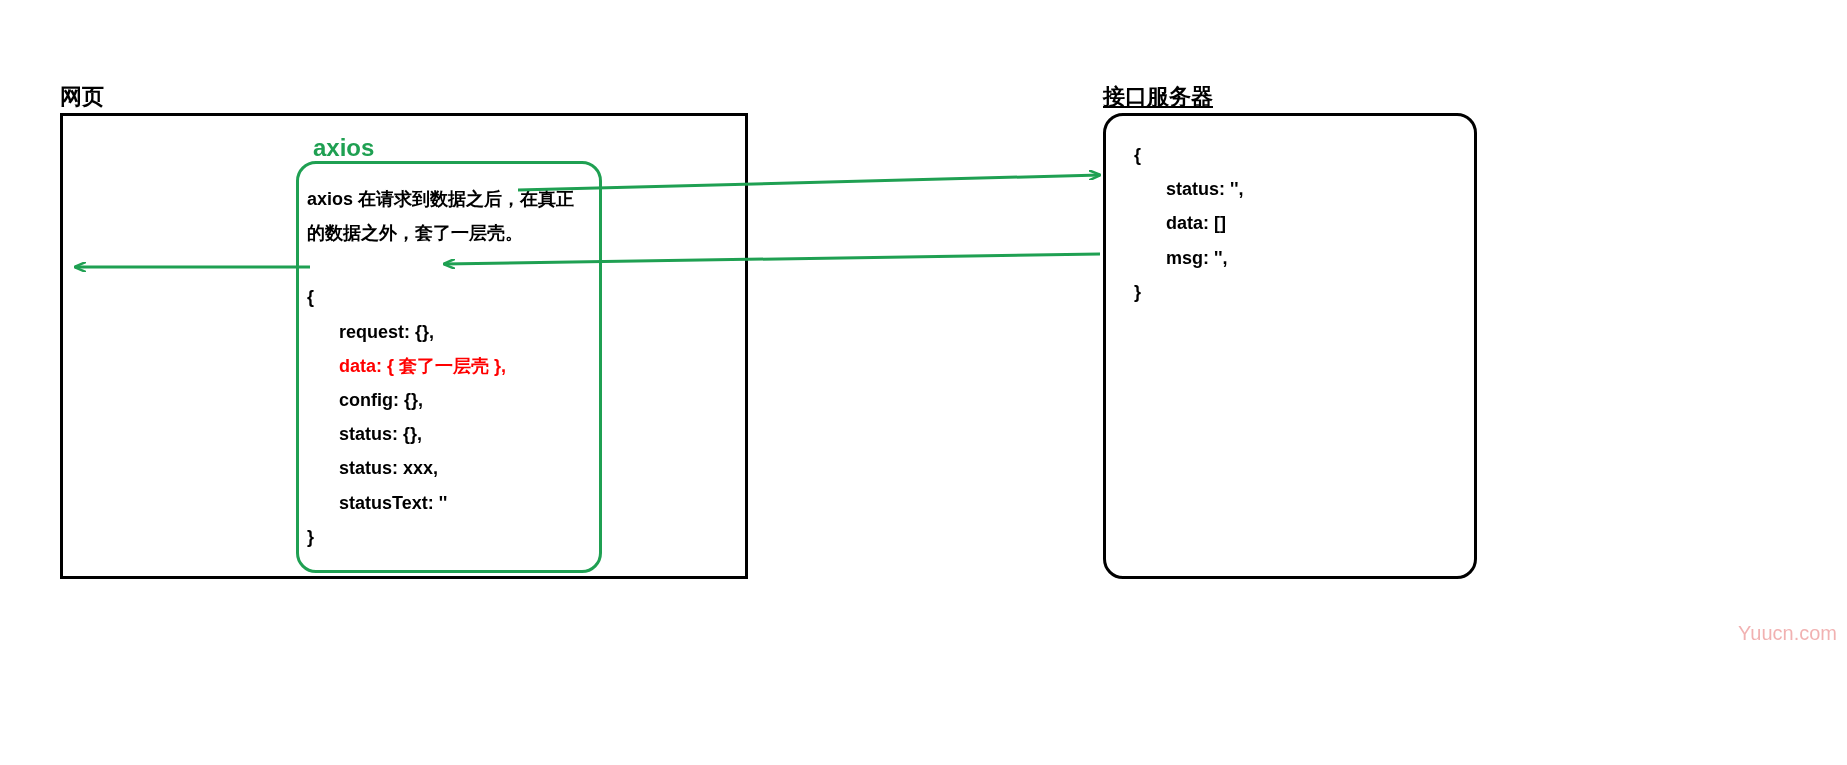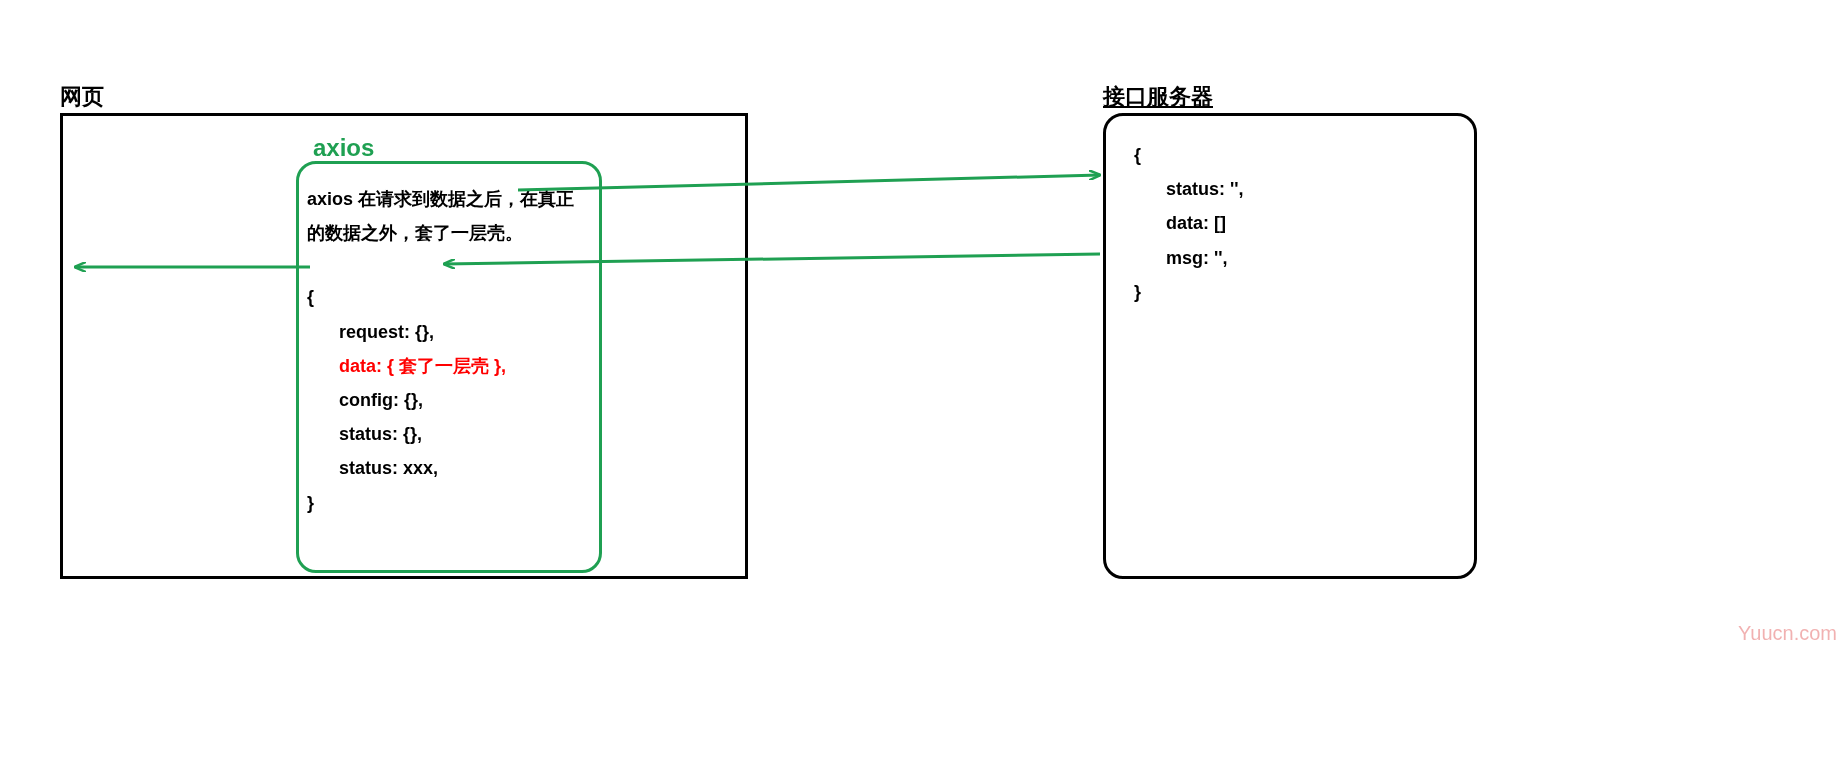--- a/index.html
+++ b/index.html
@@ -116,20 +116,21 @@
   <div class="axios-label" style="left:313px; top:134px;">axios</div>
   <div class="axios-box">
     <div class="axios-desc">axios 在请求到数据之后，在真正的数据之外，套了一层壳。</div>
     <div class="axios-obj">
       <div>{</div>
       <div class="prop">request: {},</div>
       <div class="prop highlight">data: { 套了一层壳 },</div>
       <div class="prop">config: {},</div>
       <div class="prop">status: {},</div>
       <div class="prop">status: xxx,</div>
+      <div class="prop">statusText: ''</div>
       <div>}</div>
     </div>
   </div>
 
   <div class="box-label" style="left:1103px; top:82px;text-decoration:underline;">接口服务器</div>
   <div class="server-box">
     <div class="server-obj">
       <div>{</div>
       <div class="prop">status: '',</div>
       <div class="prop">data: []</div>

